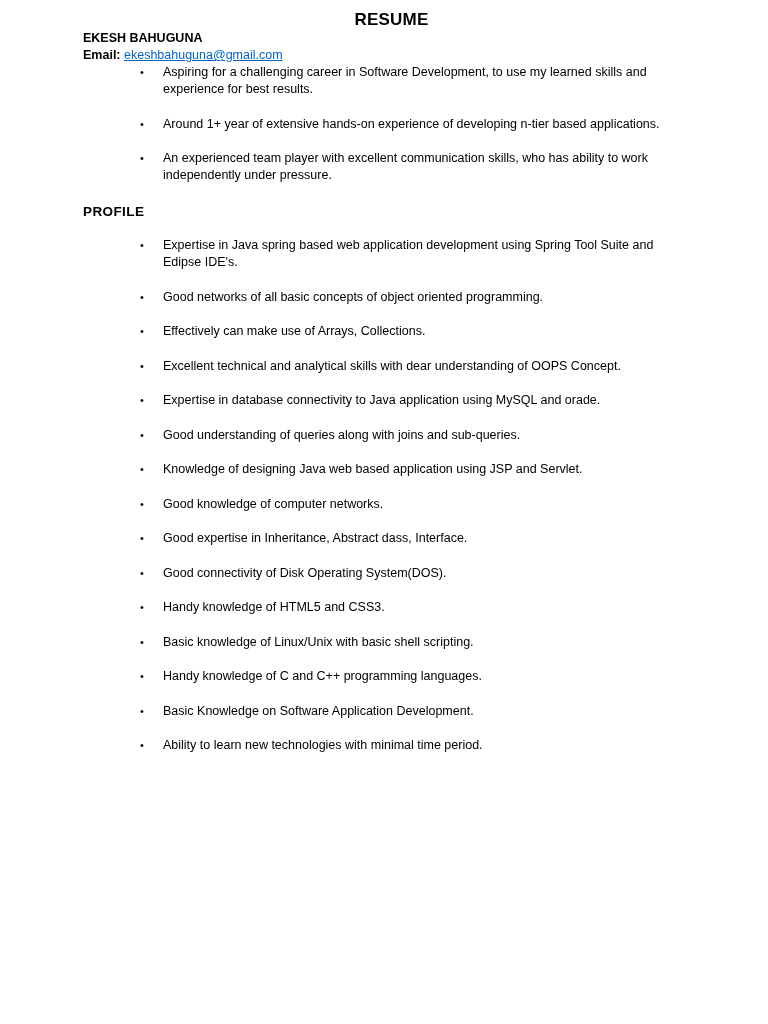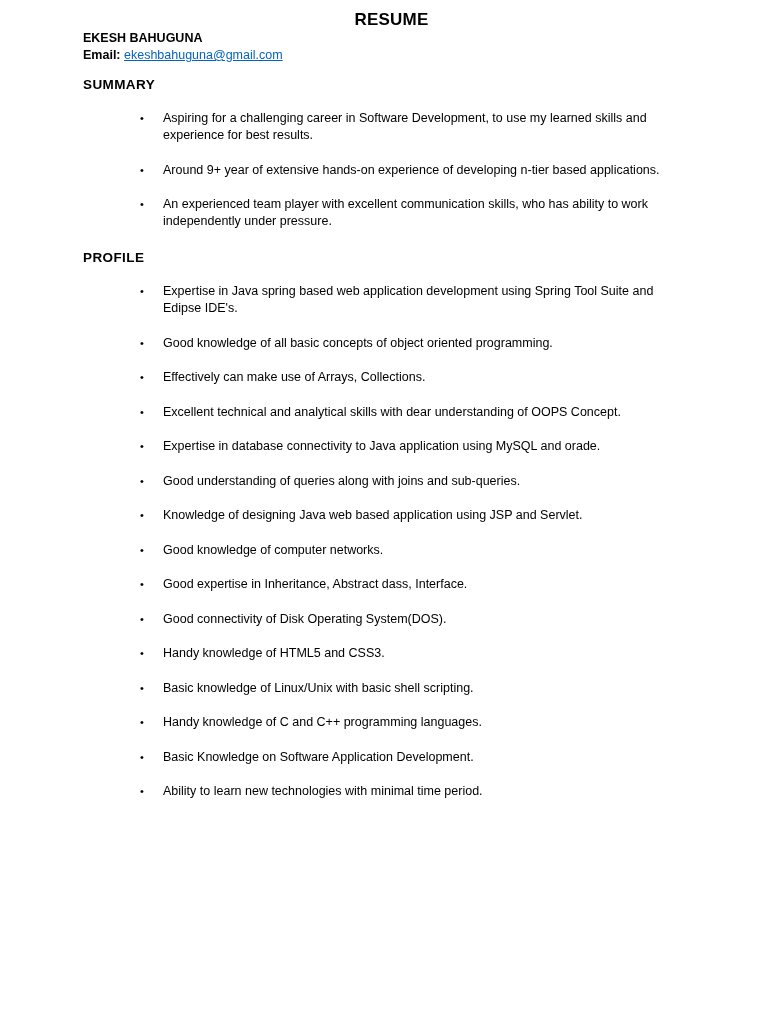--- a/index.html
+++ b/index.html
@@ -80,47 +80,46 @@
   <h1 class="doc-title">RESUME</h1>
 
   <div class="contact">
     <div class="bold">EKESH BAHUGUNA</div>
     <div>
       <span class="bold">Email:</span>
       <a href="#" class="email-link">ekeshbahuguna@gmail.com</a>
     </div>
   </div>
 
-  <h2 class="section-heading">SUMMARY</h2>
 
   <ul class="bullets">
     <li>
       <span class="bullet-dot">•</span>
       <span class="li-text">Aspiring for a challenging career in Software Development, to use my learned skills and experience for best results.</span>
     </li>
     <li>
       <span class="bullet-dot">•</span>
-      <span class="li-text">Around 9+ year of extensive hands-on experience of developing n-tier based applications.</span>
+      <span class="li-text">Around 1+ year of extensive hands-on experience of developing n-tier based applications.</span>
     </li>
     <li>
       <span class="bullet-dot">•</span>
       <span class="li-text">An experienced team player with excellent communication skills, who has ability to work independently under pressure.</span>
     </li>
   </ul>
 
   <h2 class="section-heading profile-heading">PROFILE</h2>
 
   <ul class="bullets">
     <li>
       <span class="bullet-dot">•</span>
       <span class="li-text">Expertise in Java spring based web application development using Spring Tool Suite and Edipse IDE's.</span>
     </li>
     <li>
       <span class="bullet-dot">•</span>
-      <span class="li-text">Good knowledge of all basic concepts of object oriented programming.</span>
+      <span class="li-text">Good networks of all basic concepts of object oriented programming.</span>
     </li>
     <li>
       <span class="bullet-dot">•</span>
       <span class="li-text">Effectively can make use of Arrays, Collections.</span>
     </li>
     <li>
       <span class="bullet-dot">•</span>
       <span class="li-text">Excellent technical and analytical skills with dear understanding of OOPS Concept.</span>
     </li>
     <li>

